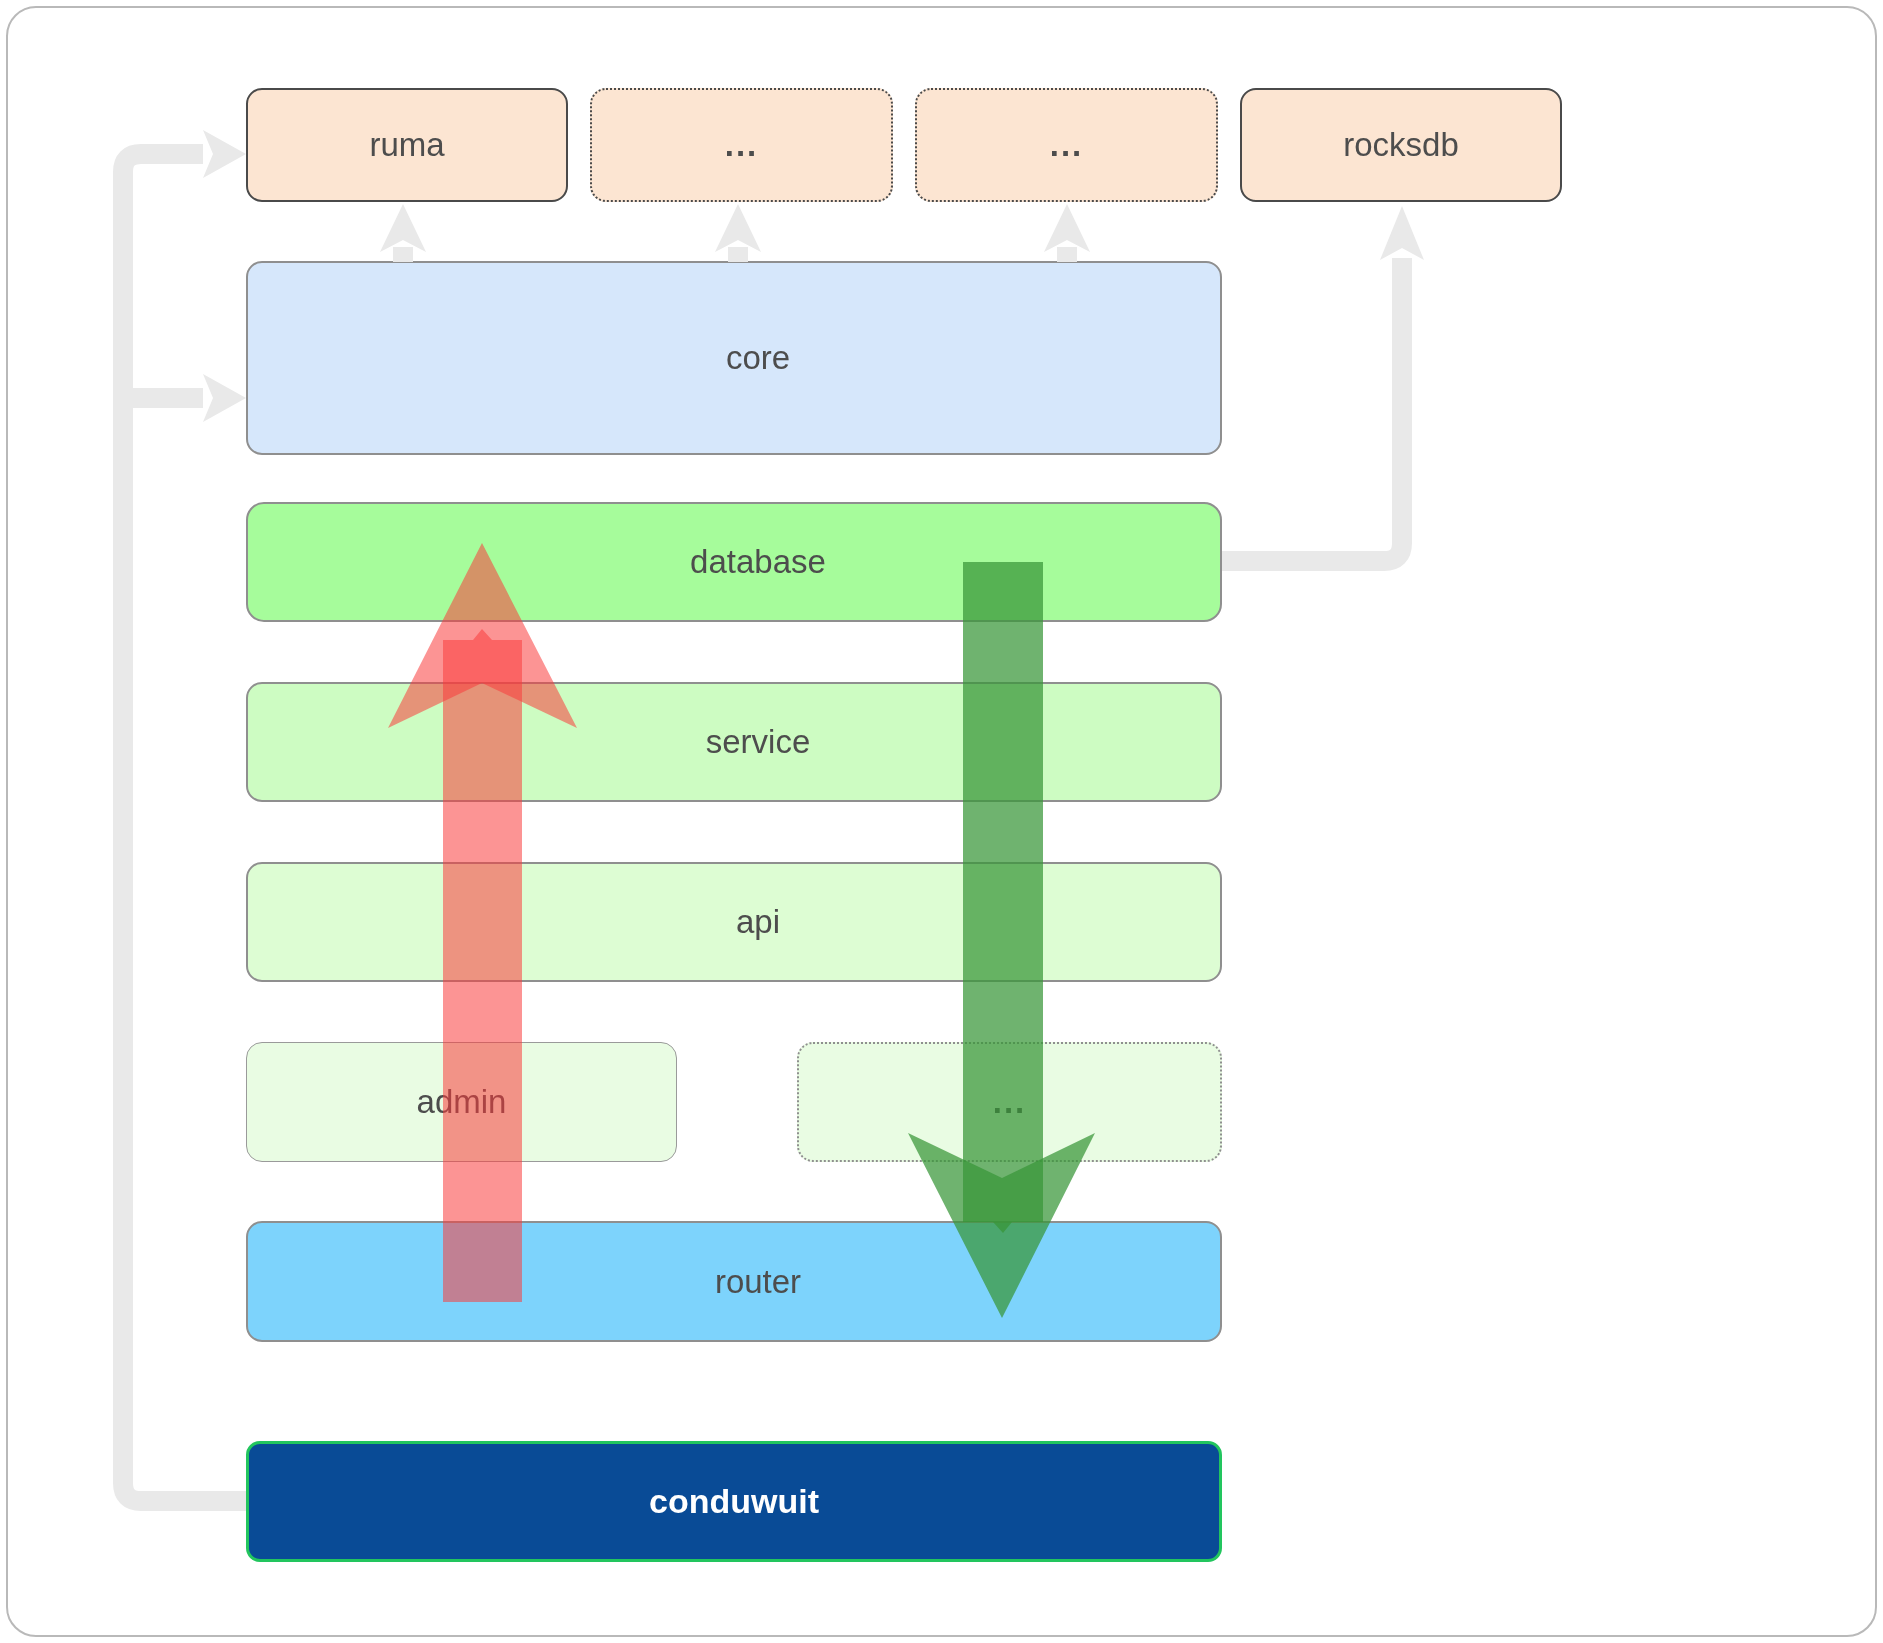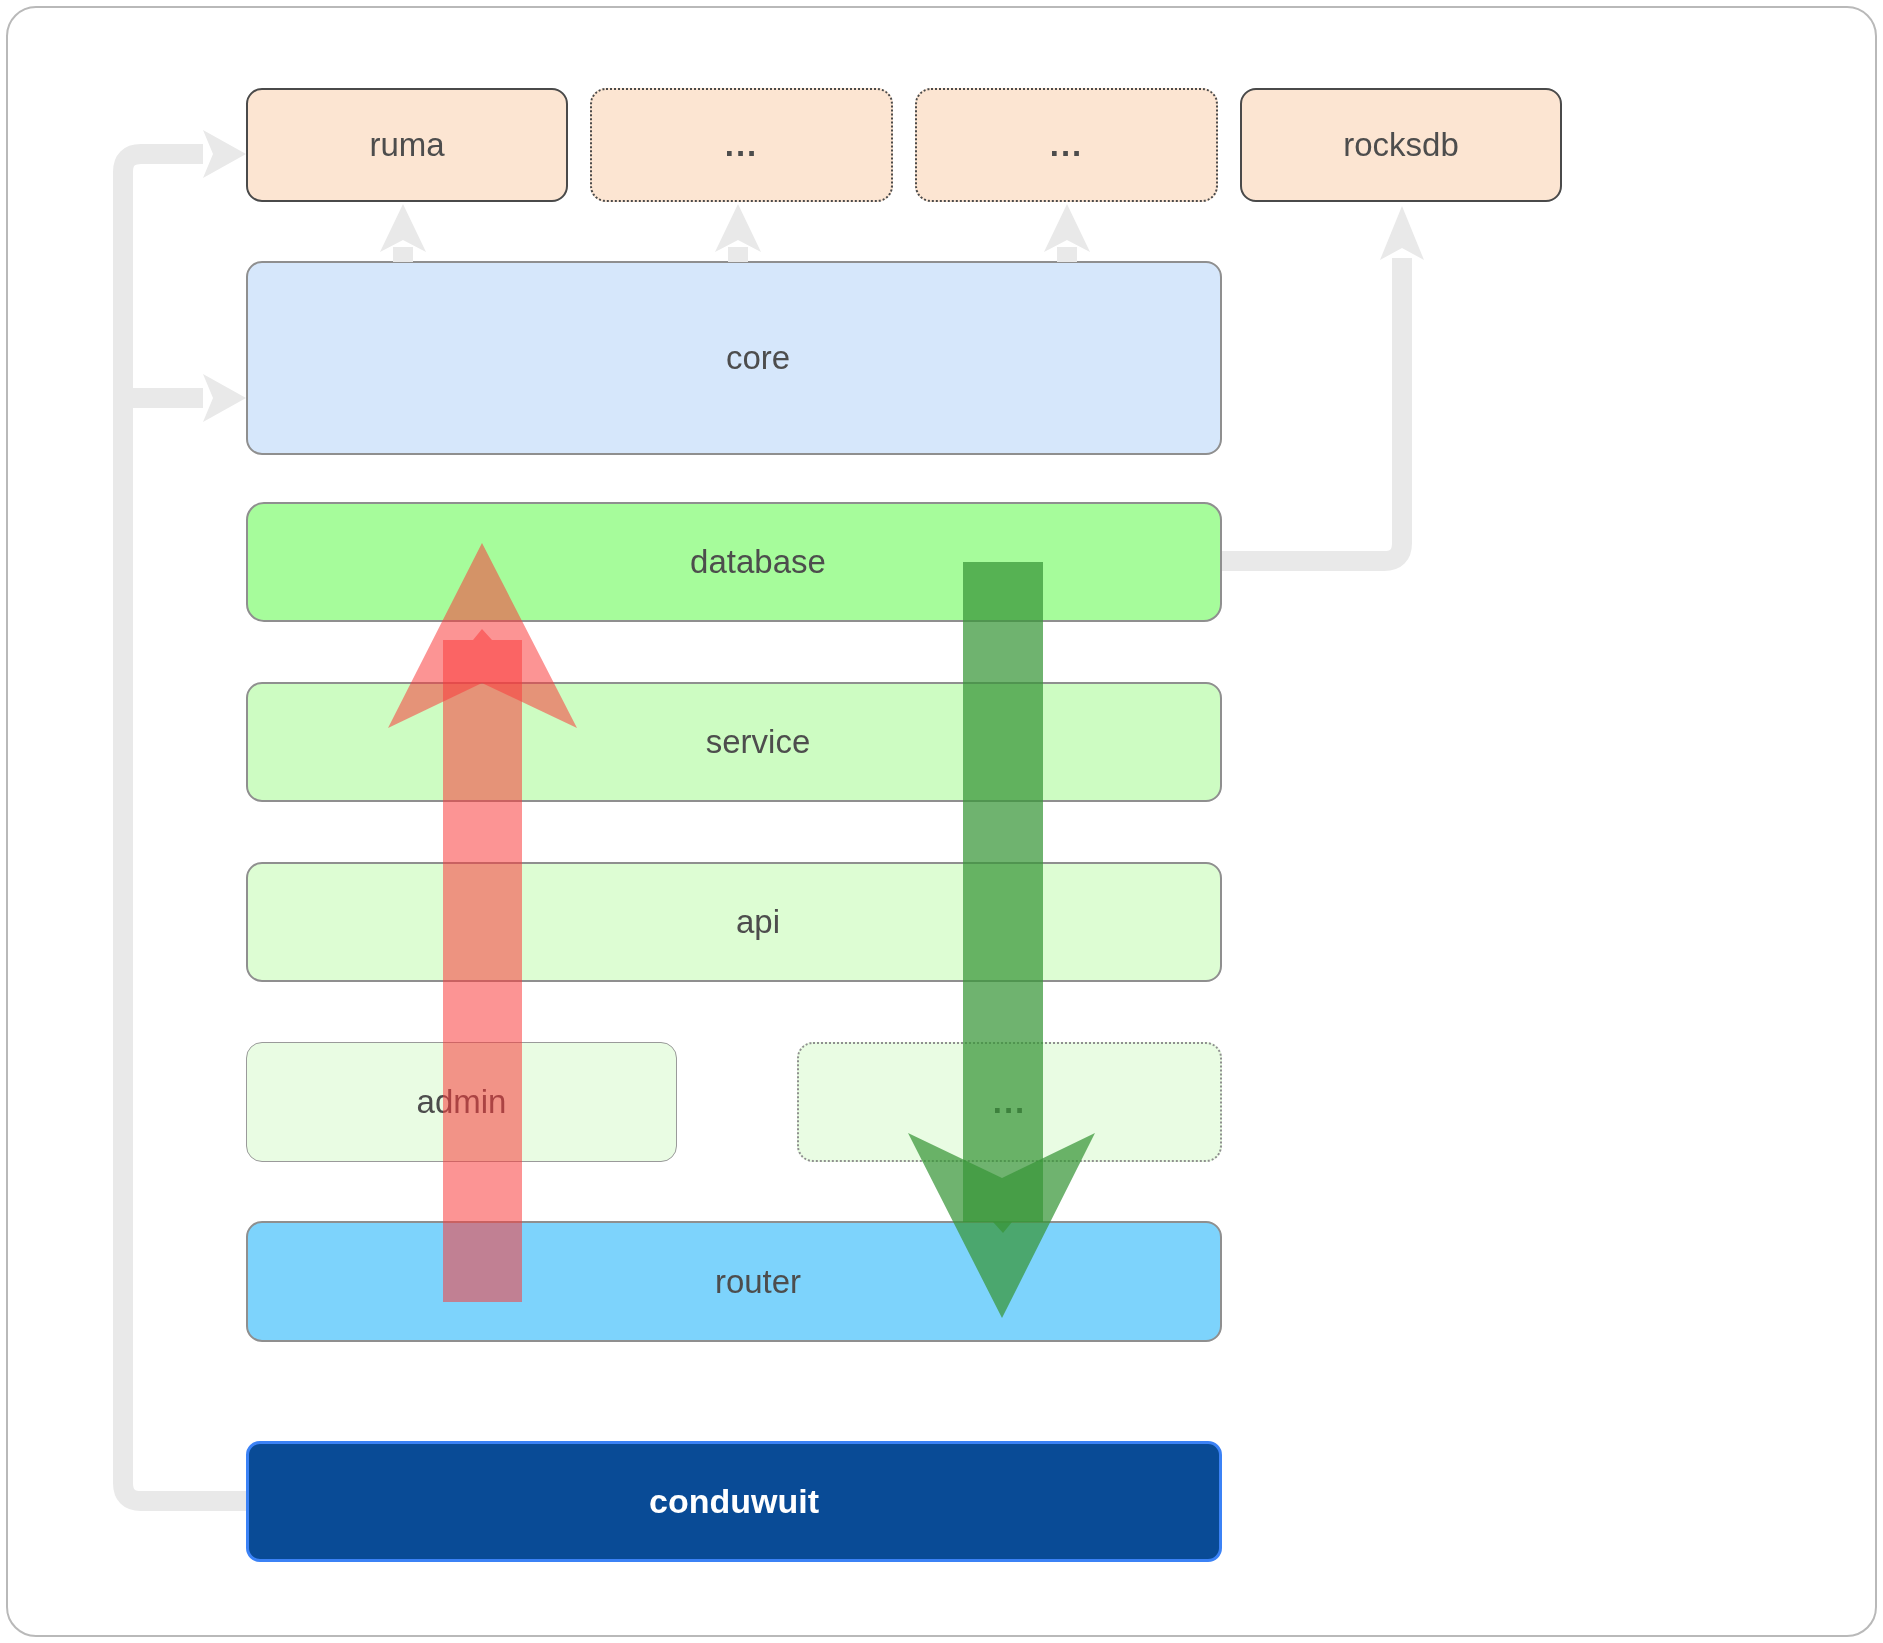--- a/index.html
+++ b/index.html
@@ -21,21 +21,21 @@
   .rocksdb{left:1240px;top:88px;width:322px;height:114px;}
   
   .core{left:246px;top:261px;width:976px;height:194px;background:var(--color-core_blue,#d6e7fb);}
   .database{left:246px;top:502px;width:976px;height:120px;background:var(--color-database_green,#a6fc9b);border-radius:18px;}
   .service{left:246px;top:682px;width:976px;height:120px;background:var(--color-service_green,#cdfcc2);}
   .api{left:246px;top:862px;width:976px;height:120px;background:var(--color-api_green,#ddfdd3);}
   .admin{left:246px;top:1042px;width:431px;height:120px;background:var(--color-admin_green,#e9fce3);}
   .admin-more{left:797px;top:1042px;width:425px;height:120px;background:var(--color-admin_green,#e9fce3);}
   .router{left:246px;top:1221px;width:976px;height:121px;background:#7dd3fc;}
   .conduwuit{left:246px;top:1441px;width:976px;height:121px;background:var(--color-conduwuit_blue,#094b96);
-             border:3px solid #3b82f6;border-radius:14px;color:#ffffff;font-weight:bold;font-size:34px;}
+             border:3px solid #22c55e;border-radius:14px;color:#ffffff;font-weight:bold;font-size:34px;}
   .dots{font-weight:bold;letter-spacing:2px;}
   .overlay{position:absolute;left:0;top:0;width:1883px;height:1643px;pointer-events:none;}
   
   .legend{position:absolute;left:1322px;top:922px;width:460px;height:360px;box-sizing:border-box;
           background:var(--color-legend_bg,#efefef);border:3px solid #4d4d4d;}
   .legend-title{position:absolute;left:0;top:26px;width:100%;text-align:center;font-size:46px;color:#111111;}
   .legend-label{position:absolute;left:300px;width:160px;height:50px;font-size:43px;color:#111111;display:flex;align-items:center;}
   .legend-label.load{top:135px;}
   .legend-label.unload{top:235px;}
   .legend-arrows{position:absolute;left:0;top:0;width:460px;height:360px;}

